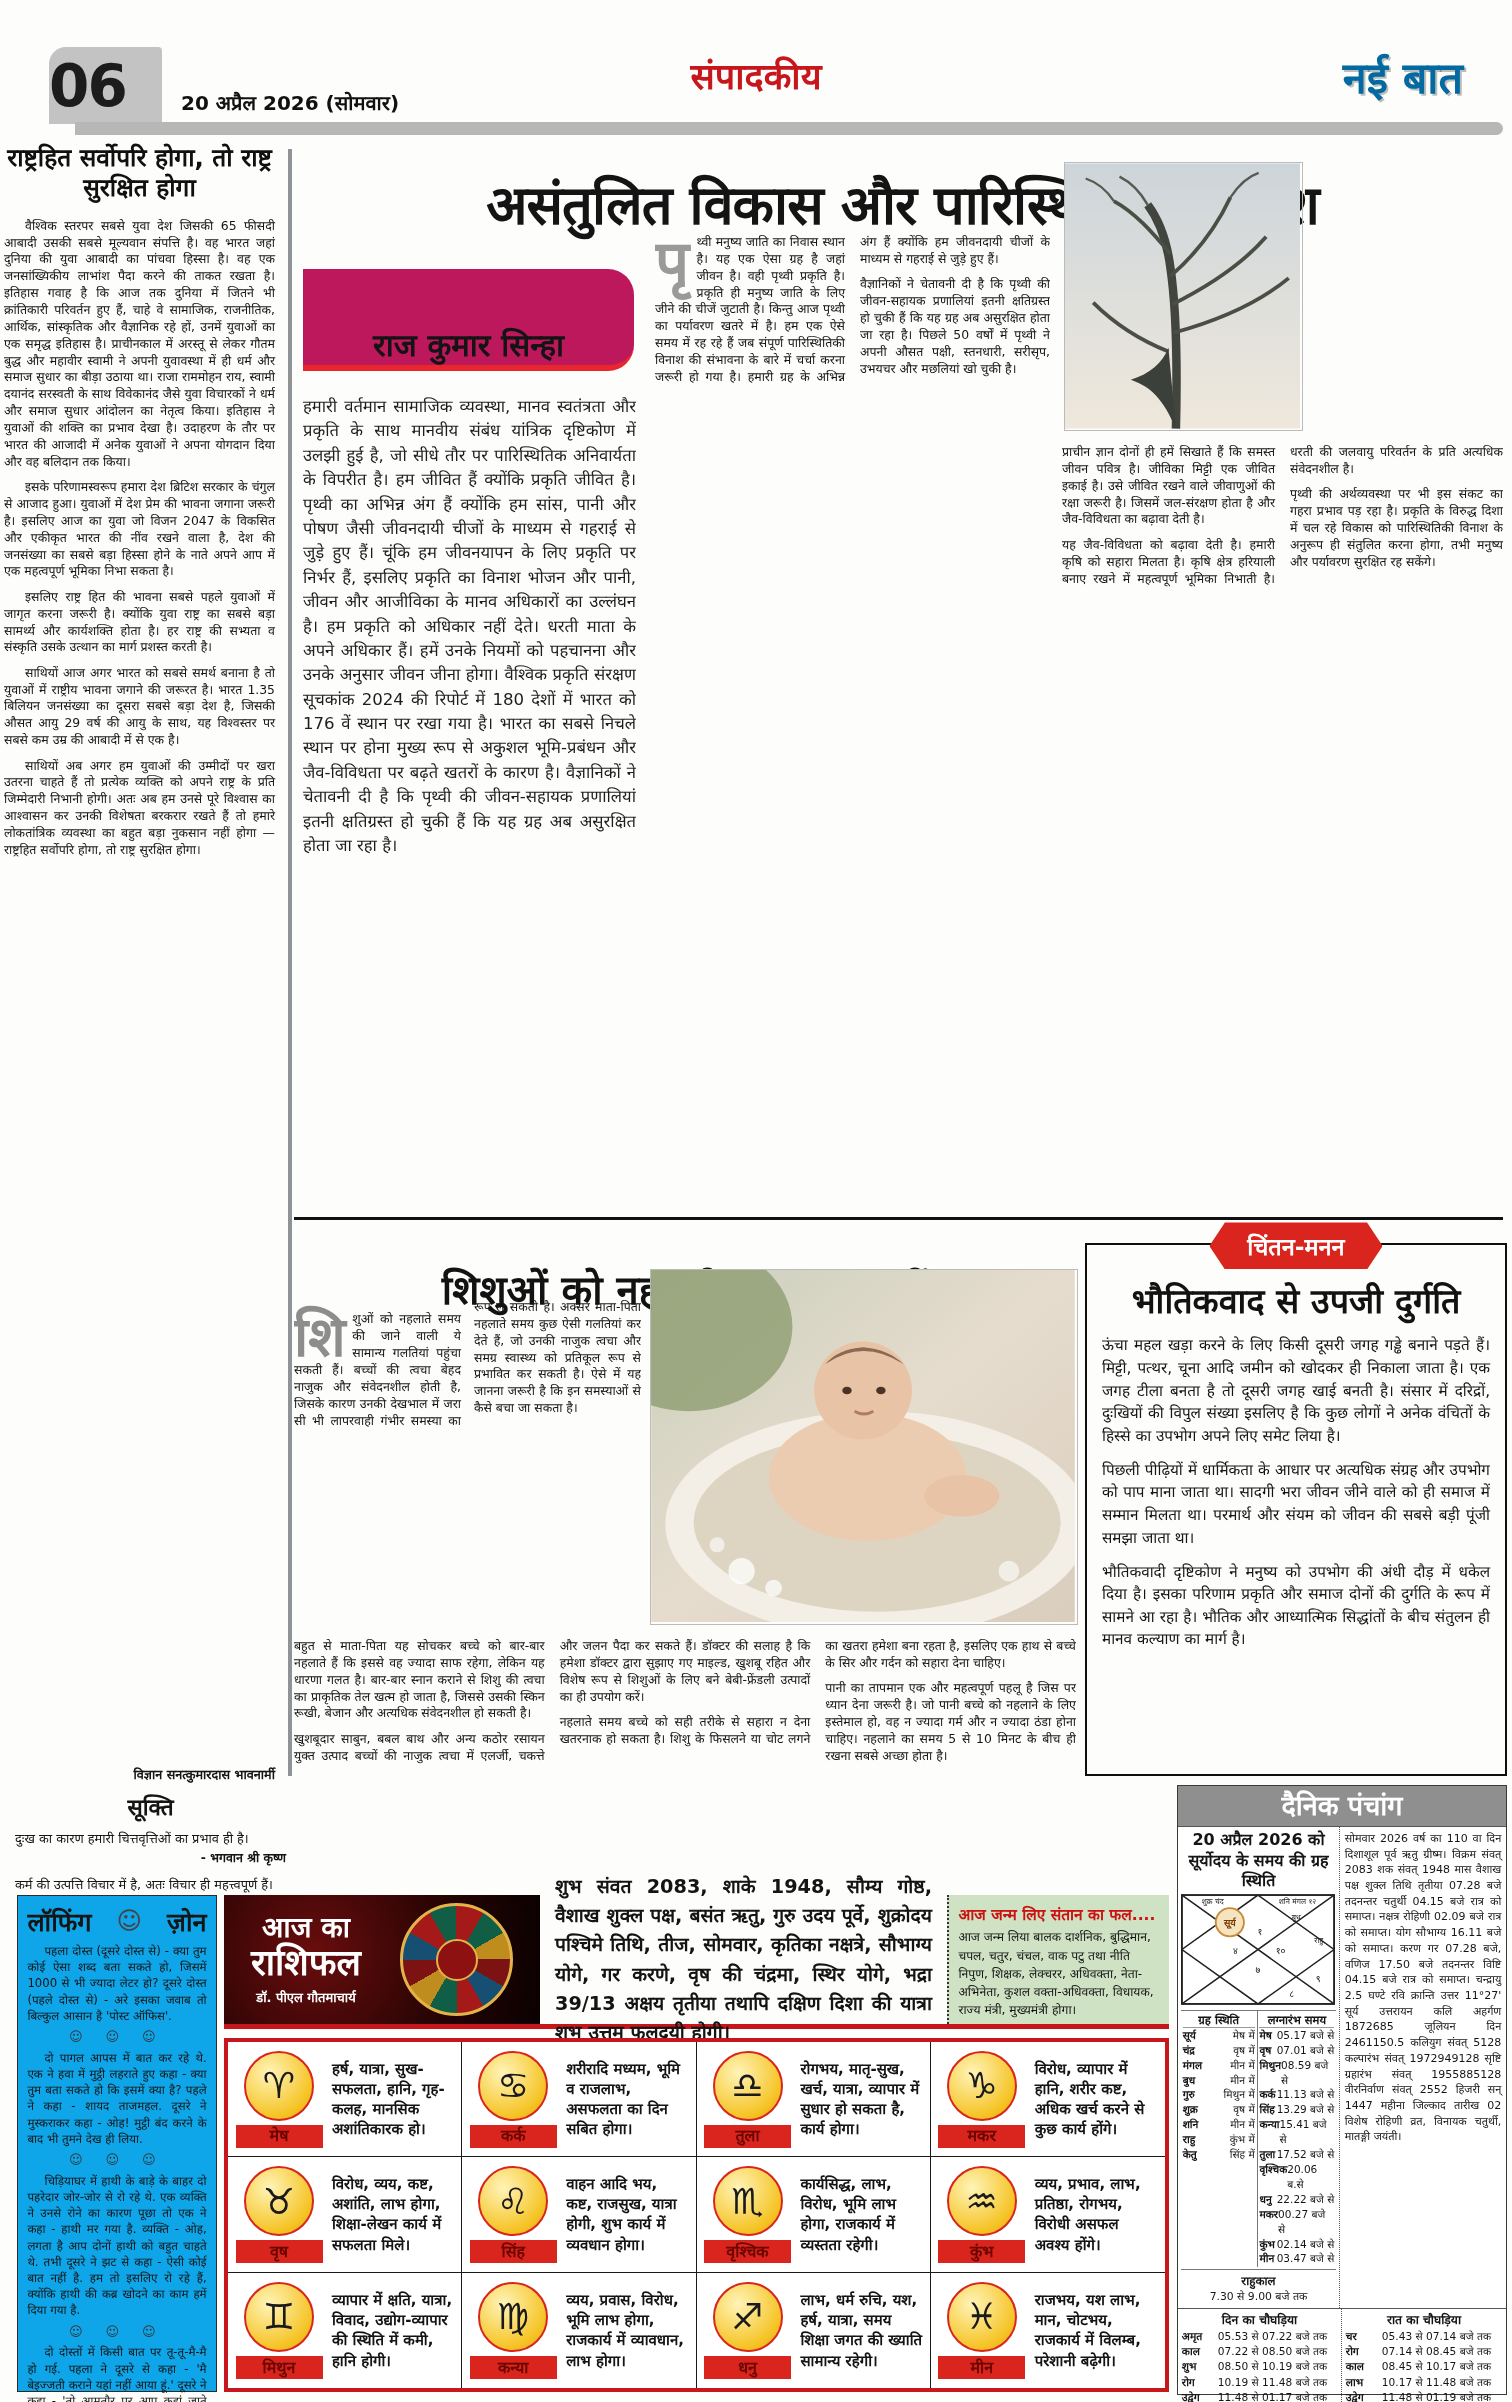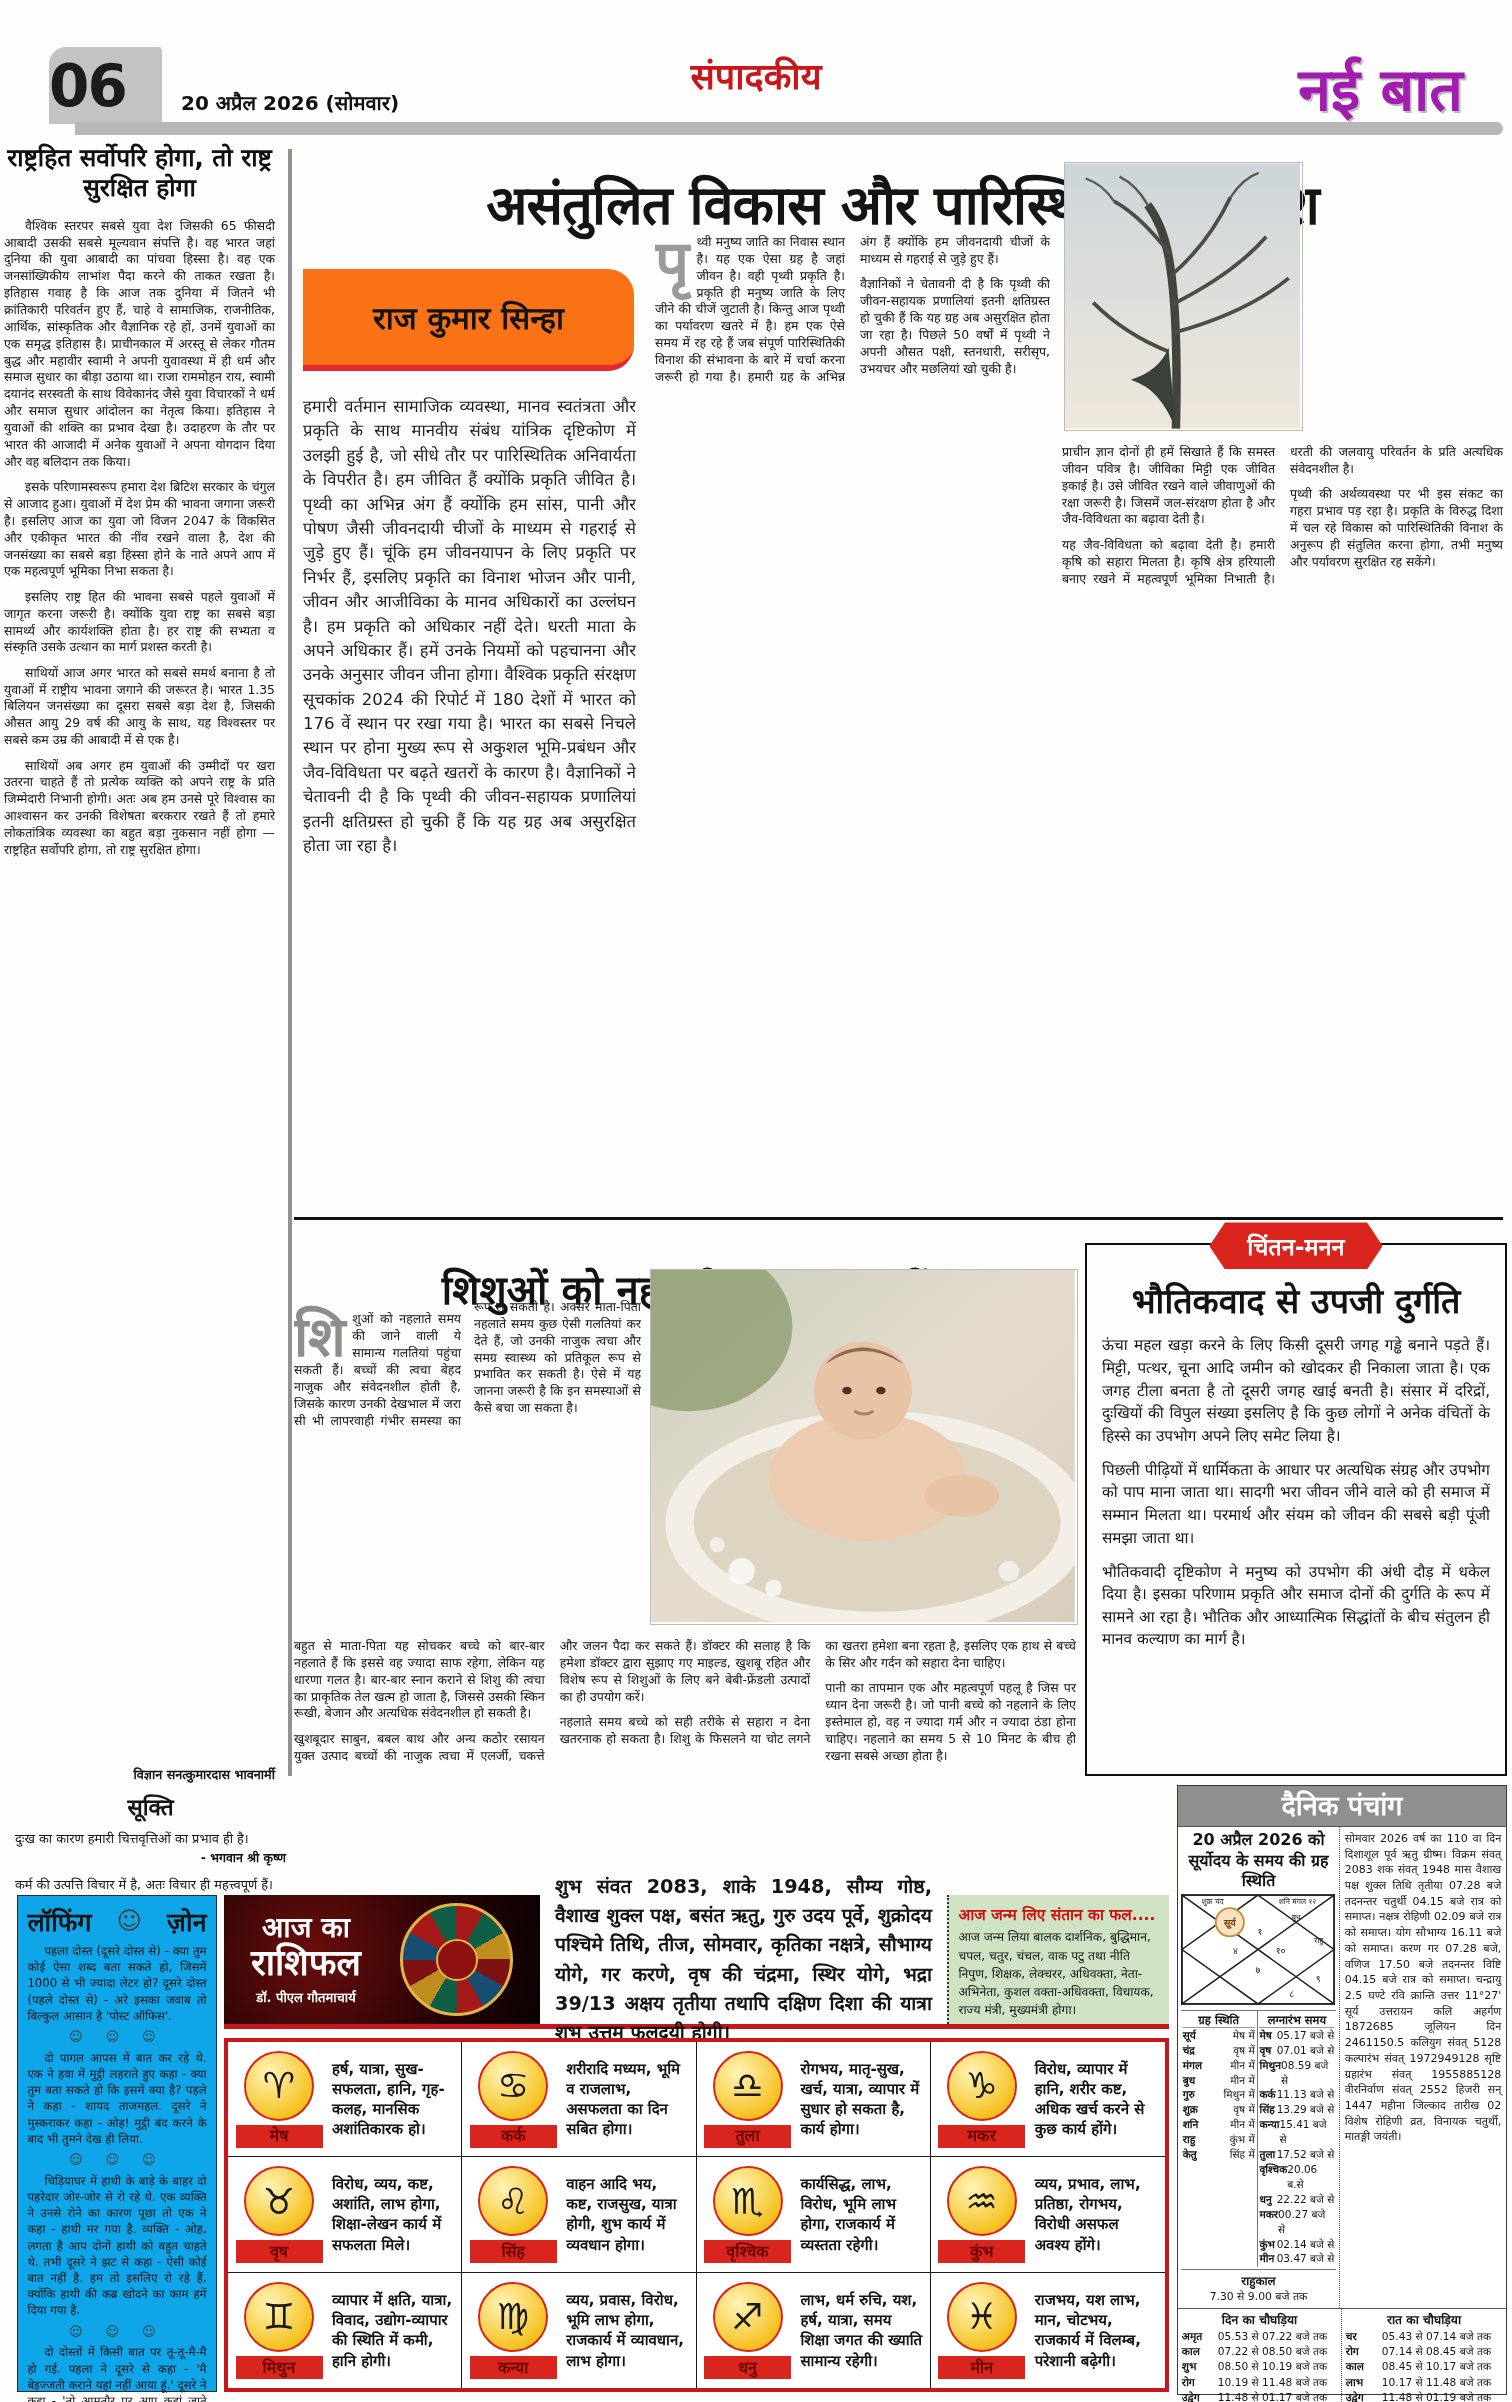--- a/index.html
+++ b/index.html
@@ -6,37 +6,37 @@
   .page{position:relative;width:1512px;height:2402px;background:#fdfdfb;margin:0 auto;
         font-family:"DejaVu Sans","Liberation Sans",sans-serif;color:#151515;overflow:hidden;}
 
   
   .hdr-tab{position:absolute;left:49px;top:47px;width:113px;height:77px;background:#c3c3c3;
            border-radius:17px 3.8px 0 0;display:flex;align-items:center;}
   .hdr-num{font-size:58px;font-weight:800;color:#1c1c1c;letter-spacing:-1.9px;}
   .hdr-date{position:absolute;left:181px;top:89px;font-size:20px;font-weight:700;color:#111;}
   .hdr-section{position:absolute;left:0;right:0;top:51px;text-align:center;font-size:36px;
                font-weight:800;color:#c8161d;}
-  .hdr-mast{position:absolute;right:49px;top:47px;font-size:59px;font-weight:800;color:#a21caf;
+  .hdr-mast{position:absolute;right:49px;top:47px;font-size:43px;font-weight:800;color:#0369a1;
             text-shadow:1.9px 1.9px 0 rgba(0,0,0,.25);}
   .hdr-bar{position:absolute;left:75px;right:9.4px;top:122px;height:13px;background:#b7b7b7;
            border-radius:0 9.4px 9.4px 0;}
 
   
   .la{position:absolute;left:4px;top:143px;width:271px;height:1640px;}
   .la-title{font-size:24.5px;font-weight:800;text-align:center;line-height:1.22;margin:0 0 15px;color:#101010;}
   .la p{font-size:12.4px;line-height:1.36;text-align:justify;margin:0 0 8.5px;text-indent:21px;}
   .la-byline{position:absolute;bottom:0;right:0;font-size:12.7px;font-weight:700;}
   .vdiv1{position:absolute;left:288px;top:149px;width:3.8px;height:1627px;background:#8f9396;}
 
   
   .ed-title{position:absolute;left:311px;top:130px;width:1183px;text-align:center;font-size:54px;
             font-weight:800;letter-spacing:-0.9px;color:#141414;}
-  .author-card{position:absolute;left:303px;top:269px;width:331px;height:96px;background:#f97316;
-               border-radius:0 26px 26px 0;display:flex;align-items:center;justify-content:center;
+  .author-card{position:absolute;left:303px;top:269px;width:331px;height:96px;background:#be185d;
+               border-radius:0 26px 26px 0;display:flex;align-items:flex-end;justify-content:center;
                border-bottom:6.6px solid #e8262d;}
   .author-card span{font-size:31px;font-weight:800;color:#141414;}
   .ed-lead{position:absolute;left:303px;top:395px;width:333px;height:815px;overflow:hidden;
            font-size:16.6px;line-height:1.47;text-align:justify;color:#1d1d1d;}
   .ed-colA{position:absolute;left:655px;top:234px;width:395px;height:976px;column-count:2;column-gap:15px;
            font-size:12.4px;line-height:1.36;text-align:justify;overflow:hidden;}
   .ed-colA p, .ed-colB p{margin:0 0 8.5px;}
   .ed-colB{position:absolute;left:1062px;top:444px;width:441px;height:765px;column-count:2;column-gap:15px;
            font-size:12.4px;line-height:1.36;text-align:justify;overflow:hidden;}
   .dropcap{float:left;font-size:60px;line-height:.82;font-weight:800;color:#9a9a9a;padding:3.8px 7.5px 0 0;}

